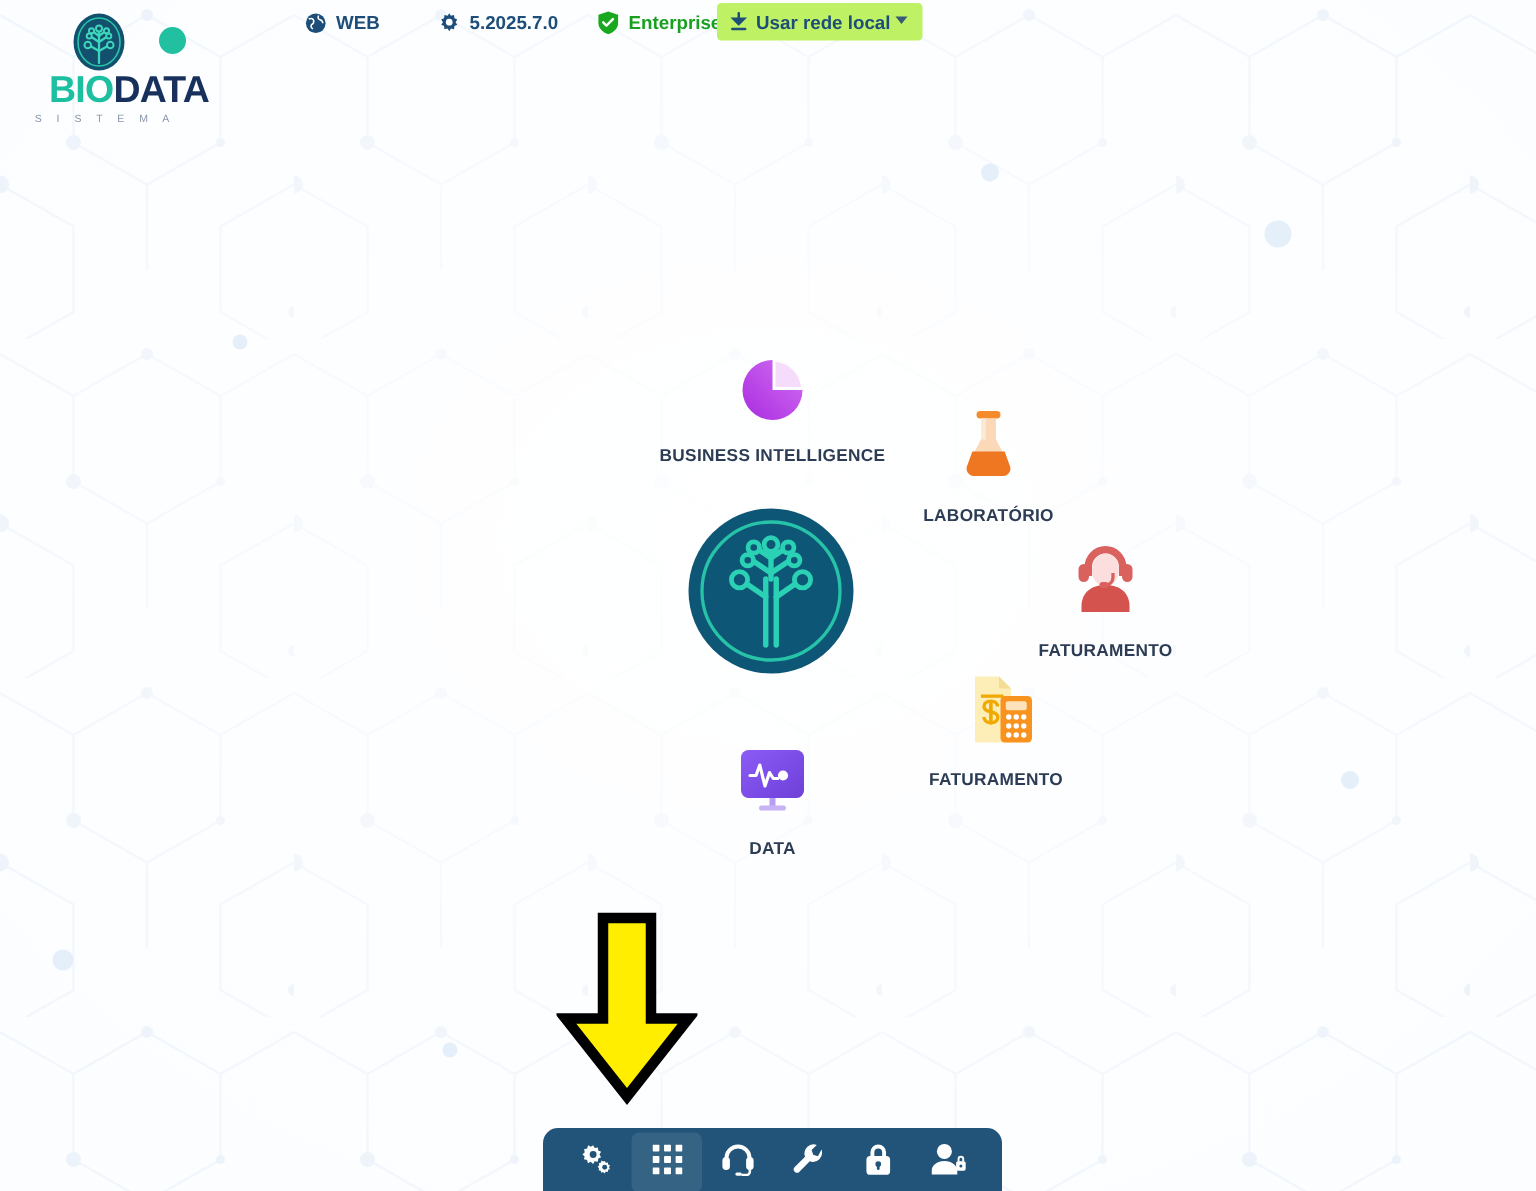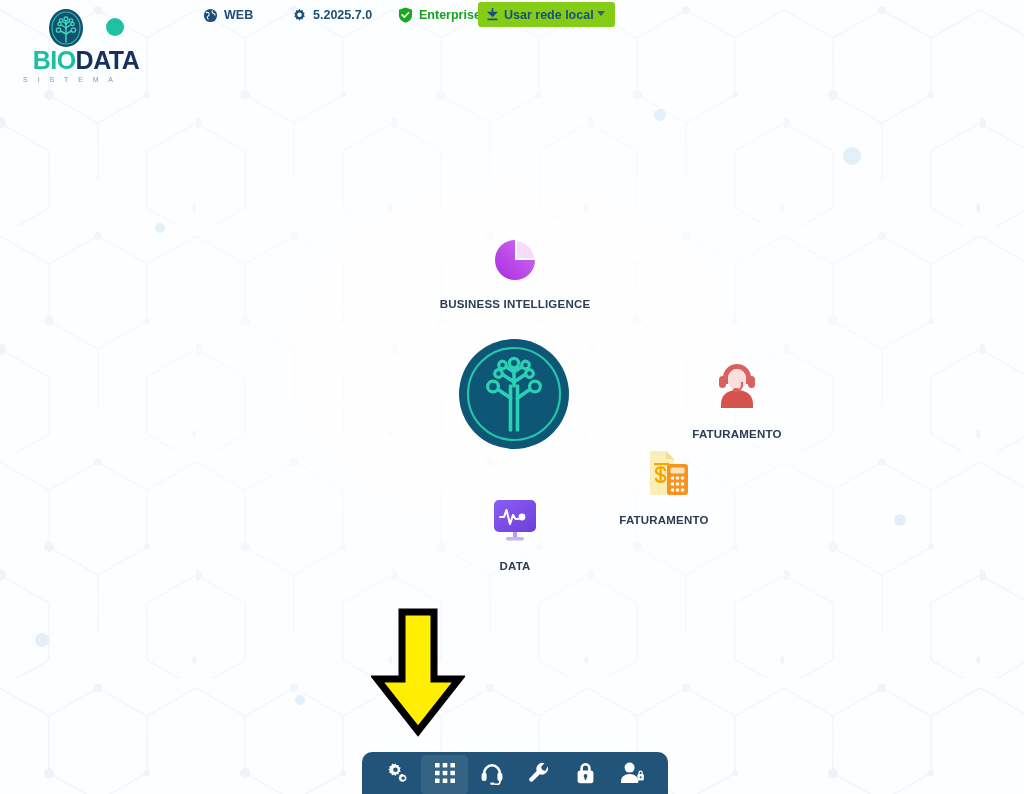--- a/index.html
+++ b/index.html
@@ -65,21 +65,21 @@
     font-size: 12.5px; font-weight: bold;
     color: #1d4e79;
     height: 20px;
   }
   #tb-web { left: 203px; }
   #tb-version { left: 292px; color: #1d4e79; font-weight: bold; }
   #tb-enterprise { left: 398px; color: #19a020; }
   #tb-netbtn {
     position: absolute; left: 478px; top: 2px;
     height: 25px; width: 137px;
-    background: #84cc16; border-radius: 3px;
+    background: #bef264; border-radius: 3px;
     display: flex; align-items: center;
     color: #1d4e79; font-size: 12.5px; font-weight: bold;
   }
   #tb-netbtn .lbl { display: flex; align-items: center; gap: 5px; padding-left: 8px; }
   #tb-netbtn .caret {
     position: absolute; right: 10px; top: 9px;
     width: 0; height: 0;
     border-left: 4px solid transparent;
     border-right: 4px solid transparent;
     border-top: 5px solid #3a5878;
@@ -276,20 +276,31 @@
             </linearGradient>
           </defs>
         <path d="M24 24 L24 4 A20 20 0 1 0 44 24 Z" fill="url(#gBI)"></path>
         <path d="M26 22 L26 5.2 A19 19 0 0 1 43 22 Z" fill="#f6dcfb"></path>
       </svg>
     </div>
     <div class="label">BUSINESS INTELLIGENCE</div>
   </div>
 
 
+  <div class="module" id="m-lab">
+    <div class="glyph">
+      <svg width="48" height="52" viewBox="0 0 48 52">
+        <rect x="16" y="2" width="16" height="5" rx="2.5" fill="#f58b2a"></rect>
+        <path d="M19 7h10v14l9 17a5 5 0 0 1-4.3 7.4H14.3A5 5 0 0 1 10 38l9-17z" fill="#fbd9b8"></path>
+        <path d="M13.2 29h21.6l3.2 9a5 5 0 0 1-4.3 7.4H14.3A5 5 0 0 1 10 38z" fill="#ef7722"></path>
+        <rect x="19" y="7" width="3.2" height="14" fill="#fdeede" opacity="0.8"></rect>
+      </svg>
+    </div>
+    <div class="label">LABORATÓRIO</div>
+  </div>
 
 
   <div class="module" id="m-atend">
     <div class="glyph">
       <svg width="48" height="52" viewBox="0 0 48 52">
         <path d="M10 16a14 14 0 0 1 28 0v6h-5v-6a9 9 0 0 0-18 0v6h-5z" fill="#d9625e"></path>
         <rect x="6" y="14" width="7" height="12" rx="3.5" fill="#d9625e"></rect>
         <rect x="35" y="14" width="7" height="12" rx="3.5" fill="#d9625e"></rect>
         <ellipse cx="24" cy="18" rx="9" ry="11" fill="#fbdedd"></ellipse>
         <path d="M24 28c11 0 16 6.5 16 14v4H8v-4c0-7.5 5-14 16-14z" fill="#d4534f"></path>

